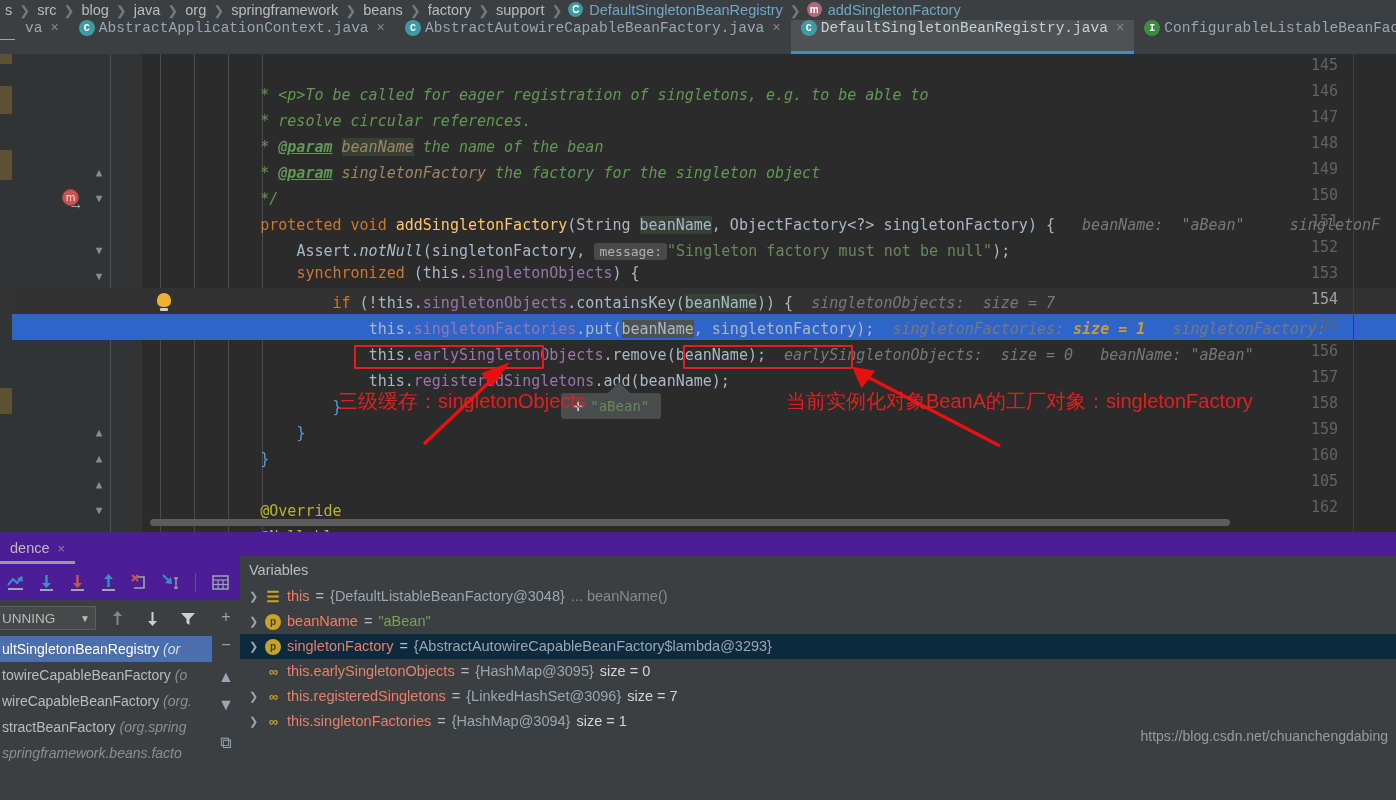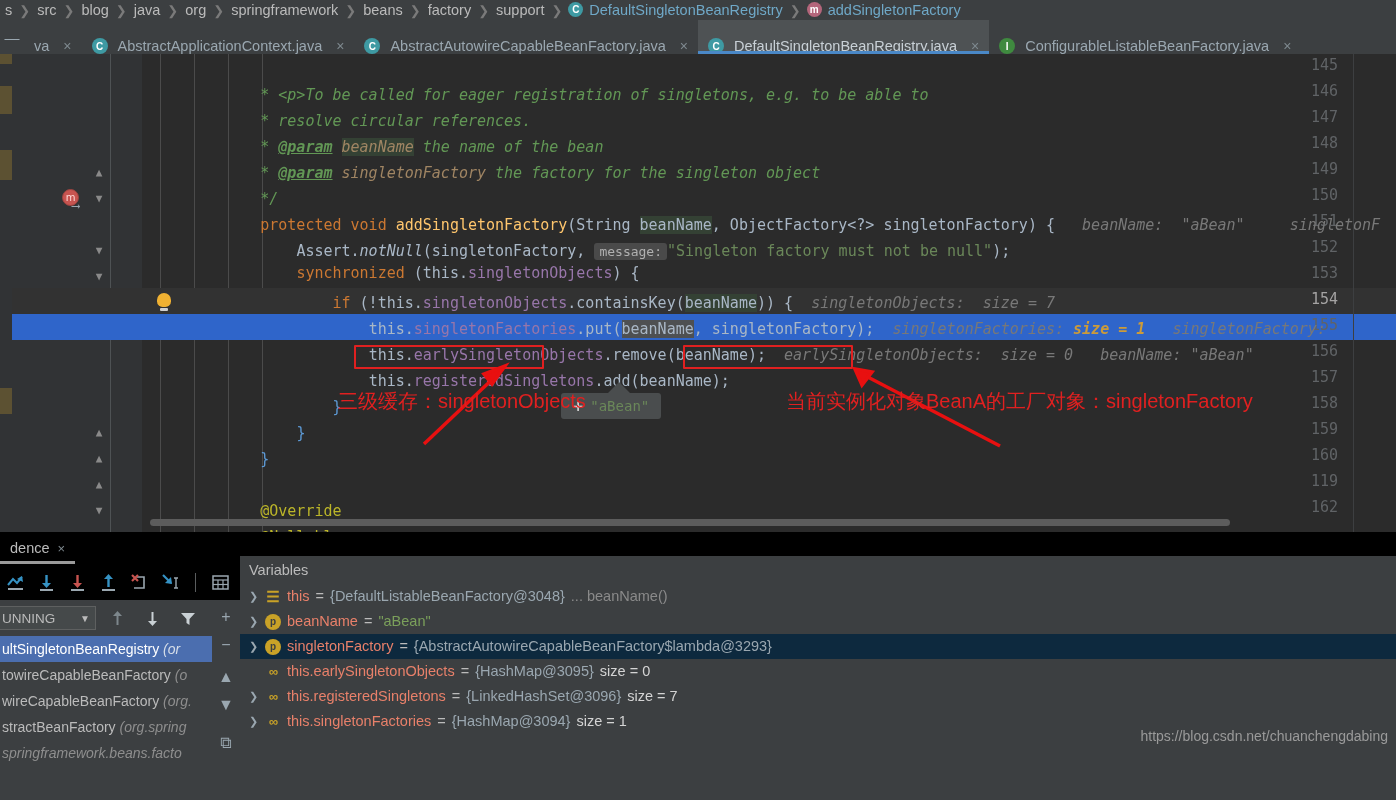--- a/index.html
+++ b/index.html
@@ -30,22 +30,22 @@
   .ico-iface { background: #3f8a3f; }
   .crumb-link { color: #6fa8c7; }
 
   
   .tabbar {
     position: absolute; left: 0; top: 20px; width: 1396px; height: 34px;
     background: #3c3f41; display: flex; align-items: stretch;
     font-size: 14.5px; white-space: nowrap;
   }
   .tab {
-    display: flex; align-items: flex-end; padding: 0 10px; gap: 10px;
-    color: #9aa7b0; position: relative;
+    display: flex; align-items: flex-start; padding: 0 10px; gap: 4px;
+    color: #9aa7b0; position: relative; font-family: Liberation Mono, monospace;
   }
   .tab.active { background: #4e5254; color: #c8d0d6; }
   .tab.active::after {
     content: ""; position: absolute; left: 0; right: 0; bottom: 0;
     height: 3px; background: #4a88c7;
   }
   .tab .tclose { color: #7f8a90; font-size: 14px; margin-left: 4px; }
   .tab-ico {
     display: inline-flex; align-items: center; justify-content: center;
     width: 16px; height: 16px; border-radius: 50%;
@@ -159,21 +159,21 @@
     position: absolute; left: 140px; bottom: 4px; height: 7px;
     background: #5c5c5c; border-radius: 4px;
   }
   .editor-vline {
     position:absolute; top:0; width:1px; height:478px; background:#3d3f41;
   }
 
   
   .dbg {
     position: absolute; left: 0; top: 532px; width: 1396px; height: 216px;
-    background: #000000;
+    background: #4c1d95;
   }
   .dbg-tabs {
     position: absolute; left: 0; top: 0; width: 1396px; height: 32px;
     display: flex; align-items: center; font-size: 14.5px; color: #bbbbbb;
   }
   .dbg-tab { padding: 0 10px; display: flex; align-items: center; gap: 8px;
     height: 32px; position: relative; }
   .dbg-tab.active::after {
     content:""; position:absolute; left:0; right:0; bottom:0; height:3px;
     background:#9a9a9a;
@@ -341,21 +341,21 @@
     <div class="lnum" style="top:158px;">151</div>
     <div class="lnum" style="top:184px;">152</div>
     <div class="lnum" style="top:210px;">153</div>
     <div class="lnum cur" style="top:236px;">154</div>
     <div class="lnum" style="top:262px;">155</div>
     <div class="lnum" style="top:288px;">156</div>
     <div class="lnum" style="top:314px;">157</div>
     <div class="lnum" style="top:340px;">158</div>
     <div class="lnum" style="top:366px;">159</div>
     <div class="lnum" style="top:392px;">160</div>
-    <div class="lnum" style="top:418px;">119</div>
+    <div class="lnum" style="top:418px;">105</div>
     <div class="lnum" style="top:444px;">162</div>
 
     <div class="fold" style="top:112px;">▲</div>
     <div class="fold" style="top:138px;">▼</div>
     <div class="fold" style="top:190px;">▼</div>
     <div class="fold" style="top:216px;">▼</div>
     <div class="fold" style="top:372px;">▲</div>
     <div class="fold" style="top:398px;">▲</div>
     <div class="fold" style="top:424px;">▲</div>
     <div class="fold" style="top:450px;">▼</div>

